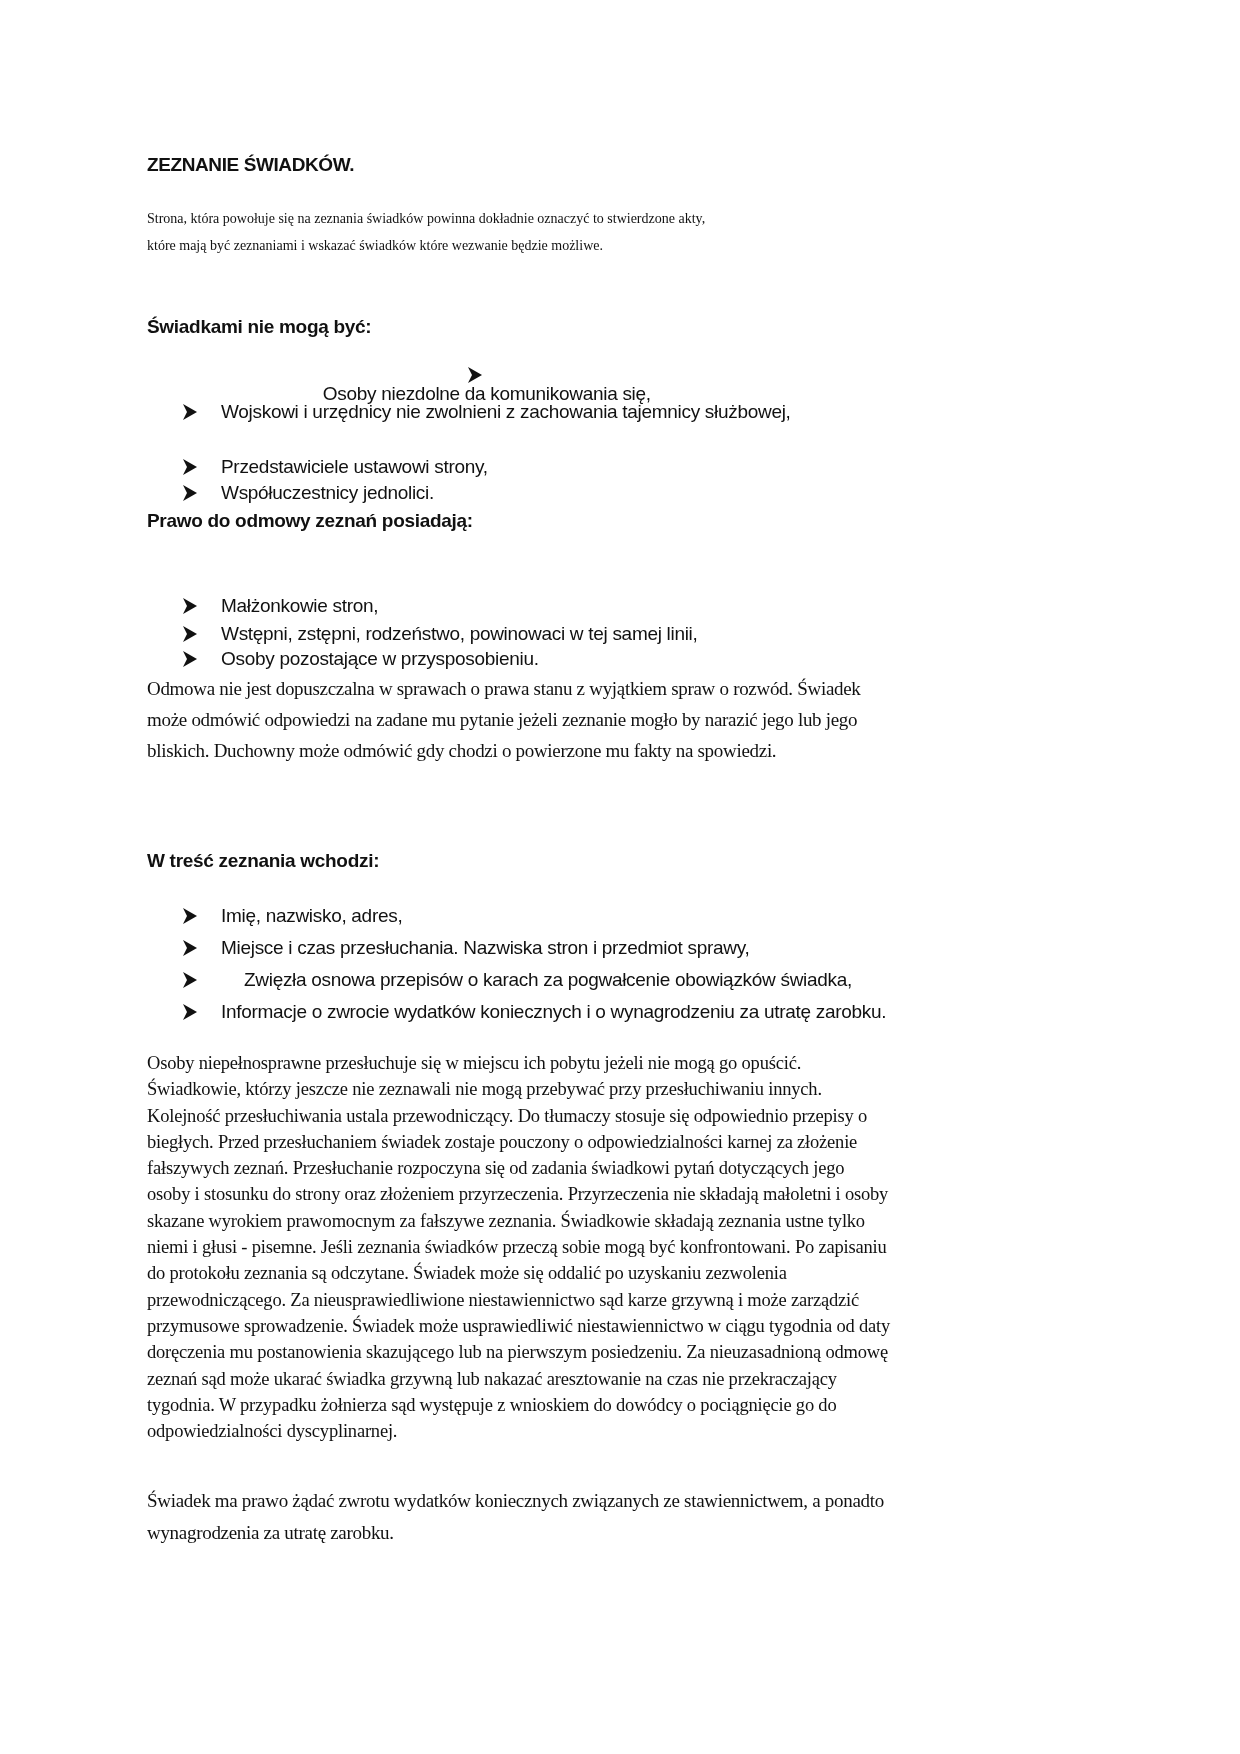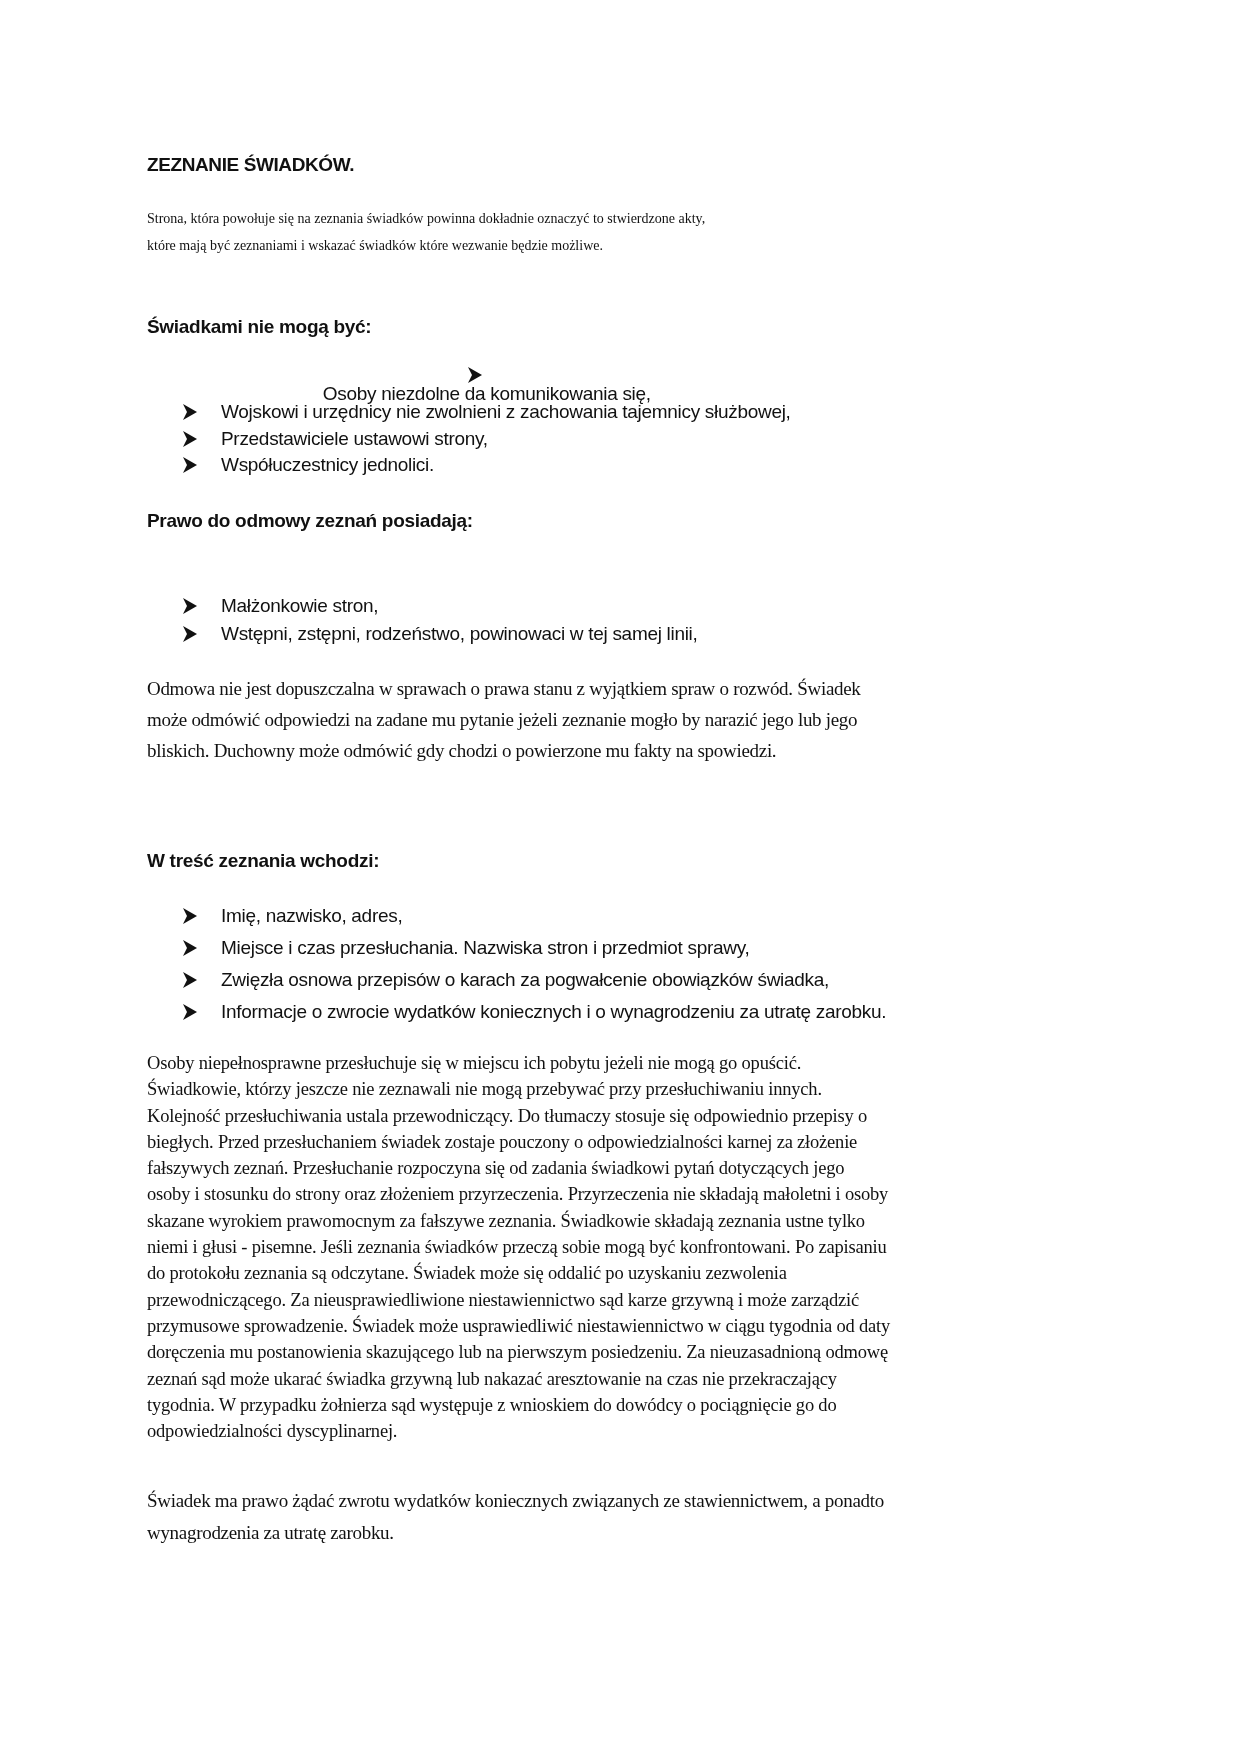--- a/index.html
+++ b/index.html
@@ -56,21 +56,21 @@
       <span>Osoby niezdolne da komunikowania się,</span>
     </li>
     <li style="height:29px;">
       <span class="bullet">
           <svg viewBox="0 0 14 16">
             <path d="M0 0 L14 8 L0 16 L4 8 Z" fill="#111"></path>
           </svg>
         </span>
       <span>Wojskowi i urzędnicy nie zwolnieni z zachowania tajemnicy służbowej,</span>
     </li>
-    <li style="height:26px;">
+    <li style="height:26px;margin-top:28px;">
       <span class="bullet">
           <svg viewBox="0 0 14 16">
             <path d="M0 0 L14 8 L0 16 L4 8 Z" fill="#111"></path>
           </svg>
         </span>
       <span>Przedstawiciele ustawowi strony,</span>
     </li>
     <li style="height:26px;">
       <span class="bullet">
           <svg viewBox="0 0 14 16">
@@ -92,20 +92,28 @@
       <span>Małżonkowie stron,</span>
     </li>
     <li style="height:27px;">
       <span class="bullet">
           <svg viewBox="0 0 14 16">
             <path d="M0 0 L14 8 L0 16 L4 8 Z" fill="#111"></path>
           </svg>
         </span>
       <span>Wstępni, zstępni, rodzeństwo, powinowaci w tej samej linii,</span>
     </li>
+    <li style="height:24px;">
+      <span class="bullet">
+          <svg viewBox="0 0 14 16">
+            <path d="M0 0 L14 8 L0 16 L4 8 Z" fill="#111"></path>
+          </svg>
+        </span>
+      <span>Osoby pozostające w przysposobieniu.</span>
+    </li>
   </ul>
   <div class="para-sans" style="top:673px; line-height:31px;">
     <div>Odmowa nie jest dopuszczalna w sprawach o prawa stanu z wyjątkiem spraw o rozwód. Świadek</div>
     <div>może odmówić odpowiedzi na zadane mu pytanie jeżeli zeznanie mogło by narazić jego lub jego</div>
     <div>bliskich. Duchowny może odmówić gdy chodzi o powierzone mu fakty na spowiedzi.</div>
   </div>
 
   <div class="heading sans" style="top:850px;">W treść zeznania wchodzi:</div>
   <ul class="list sans" style="top:900px;">
     <li style="height:32px;">
@@ -117,21 +125,21 @@
       <span>Imię, nazwisko, adres,</span>
     </li>
     <li style="height:32px;">
       <span class="bullet">
           <svg viewBox="0 0 14 16">
             <path d="M0 0 L14 8 L0 16 L4 8 Z" fill="#111"></path>
           </svg>
         </span>
       <span>Miejsce i czas przesłuchania. Nazwiska stron i przedmiot sprawy,</span>
     </li>
-    <li style="height:32px;">
+    <li style="height:32px;gap:23px;">
       <span class="bullet">
           <svg viewBox="0 0 14 16">
             <path d="M0 0 L14 8 L0 16 L4 8 Z" fill="#111"></path>
           </svg>
         </span>
       <span>Zwięzła osnowa przepisów o karach za pogwałcenie obowiązków świadka,</span>
     </li>
     <li style="height:32px;">
       <span class="bullet">
           <svg viewBox="0 0 14 16">

